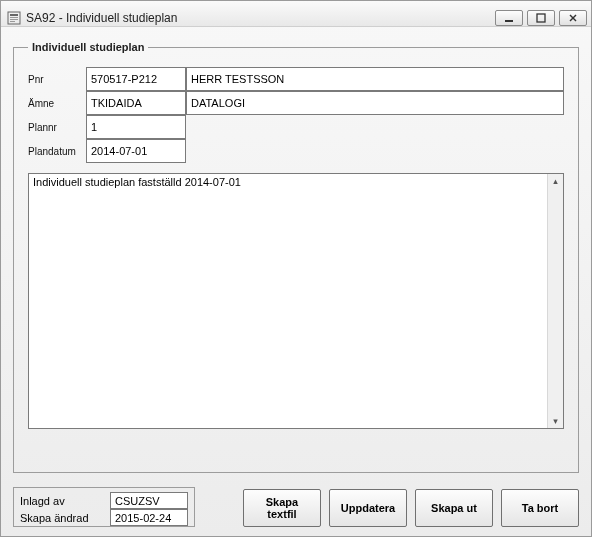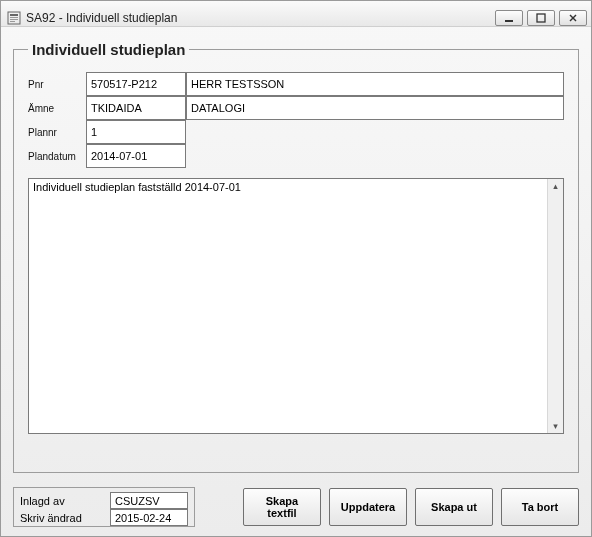--- a/index.html
+++ b/index.html
@@ -50,21 +50,21 @@
   fieldset.group {
     border: 1px solid #9c9c9c;
     margin: 0;
     padding: 14px 14px 14px 14px;
     position: relative;
     background: transparent;
     height: 432px;
   }
   fieldset.group legend {
     padding: 0 4px;
-    font-size: 15px;
+    font-size: 11px;
     font-weight: bold;
     color: #222;
   }
   .form-grid {
     display: grid;
     grid-template-columns: 58px 100px 1fr;
     row-gap: 0px;
     column-gap: 0px;
     align-items: center;
     margin-bottom: 10px;
@@ -109,21 +109,21 @@
     align-items: center;
   }
   .fake-scroll .arrow {
     width: 14px; height: 14px;
     display:flex;align-items:center;justify-content:center;
     color:#555; font-size:9px;
     cursor: default;
   }
   .bottom-row {
     display: flex;
-    align-items: center;
+    align-items: flex-end;
     gap: 12px;
     margin-top: 14px;
   }
   .meta-box {
     border: 1px solid #9c9c9c;
     padding: 4px 6px;
     display: grid;
     grid-template-columns: 90px 78px;
     row-gap: 0px;
     align-items:center;
@@ -220,21 +220,21 @@
           <div class="arrow">▴</div>
           <div class="arrow">▾</div>
         </div>
       </div>
     </fieldset>
 
     <div class="bottom-row">
       <div class="meta-box">
         <div class="lbl">Inlagd av</div>
         <input class="txt ro" readonly="" value="CSUZSV" style="">
-        <div class="lbl">Skriv ändrad</div>
+        <div class="lbl">Skapa ändrad</div>
         <input class="txt ro" readonly="" value="2015-02-24" style="">
       </div>
       <div class="btns">
         <button class="action">Skapa
 textfil</button>
         <button class="action">Uppdatera</button>
         <button class="action">Skapa ut</button>
         <button class="action">Ta bort</button>
       </div>
     </div>

